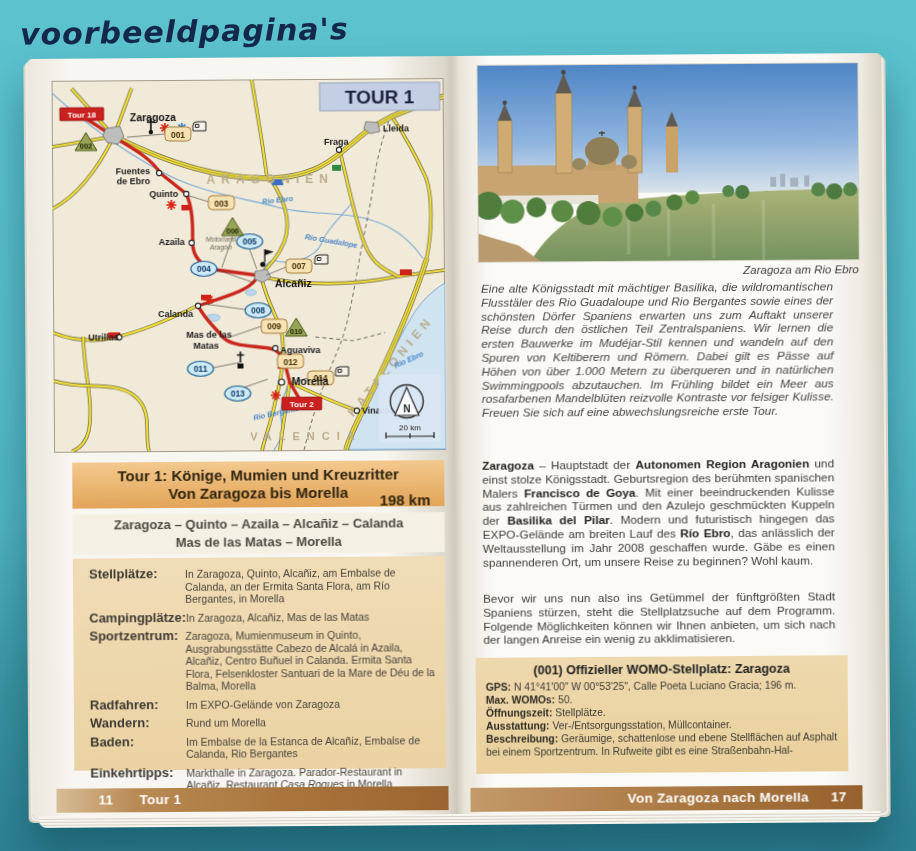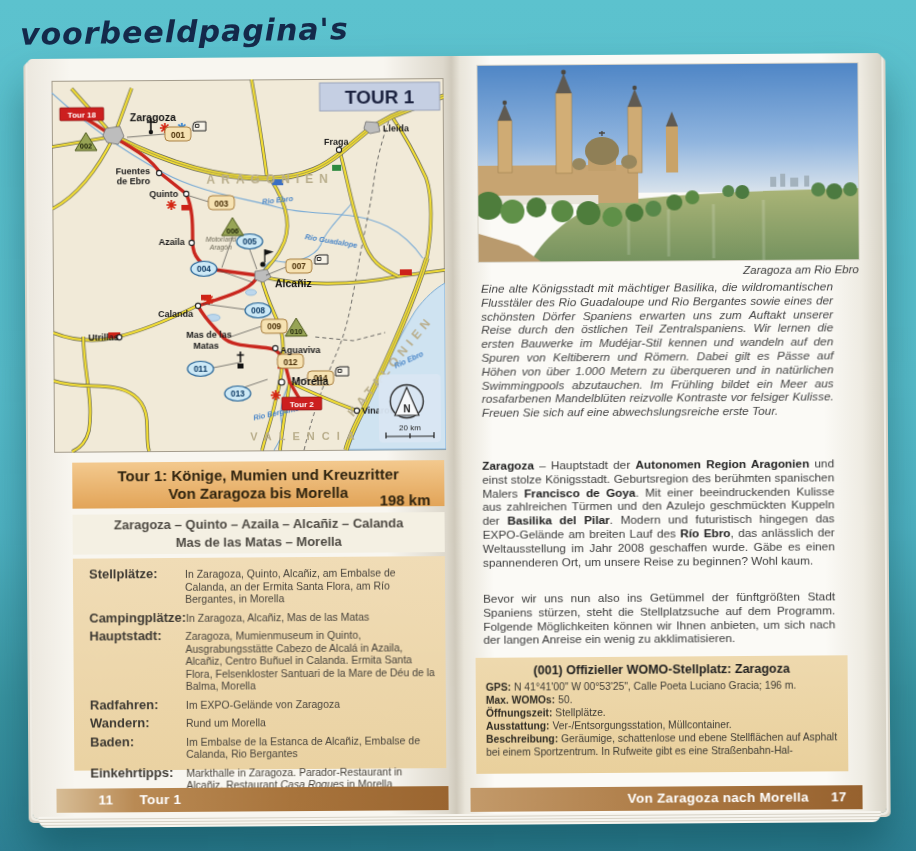--- a/index.html
+++ b/index.html
@@ -340,21 +340,21 @@
       <div class="abs info-table">
         <div class="info-row">
             <div class="info-label">Stellplätze:</div>
             <div class="info-value"><span>In Zaragoza, Quinto, Alcañiz, am Embalse de Calanda, an der Ermita Santa Flora, am Río Bergantes, in Morella</span></div>
           </div>
         <div class="info-row">
             <div class="info-label">Campingplätze:</div>
             <div class="info-value"><span>In Zaragoza, Alcañiz, Mas de las Matas</span></div>
           </div>
         <div class="info-row">
-            <div class="info-label">Hauptstadt:</div>
+            <div class="info-label">Sportzentrum:</div>
             <div class="info-value"><span>Zaragoza, Mumienmuseum in Quinto, Ausgrabungsstätte Cabezo de Alcalá in Azaila, Alcañiz, Centro Buñuel in Calanda. Ermita Santa Flora, Felsenkloster Santuari de la Mare de Déu de la Balma, Morella</span></div>
           </div>
         <div class="info-row">
             <div class="info-label">Radfahren:</div>
             <div class="info-value"><span>Im EXPO-Gelände von Zaragoza</span></div>
           </div>
         <div class="info-row">
             <div class="info-label">Wandern:</div>
             <div class="info-value"><span>Rund um Morella</span></div>
           </div>

